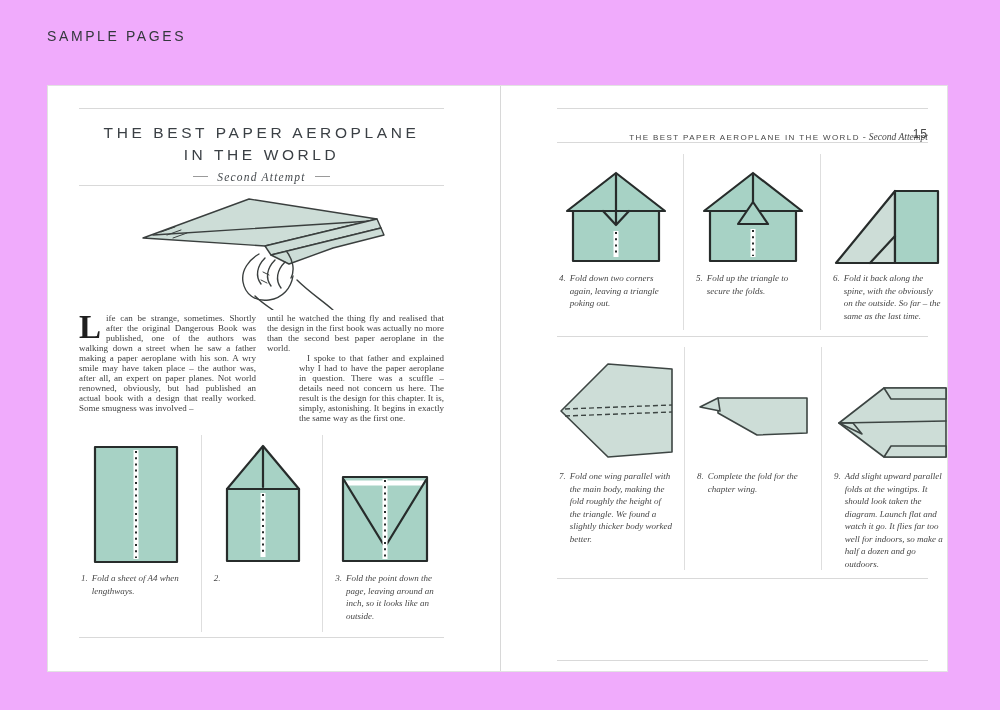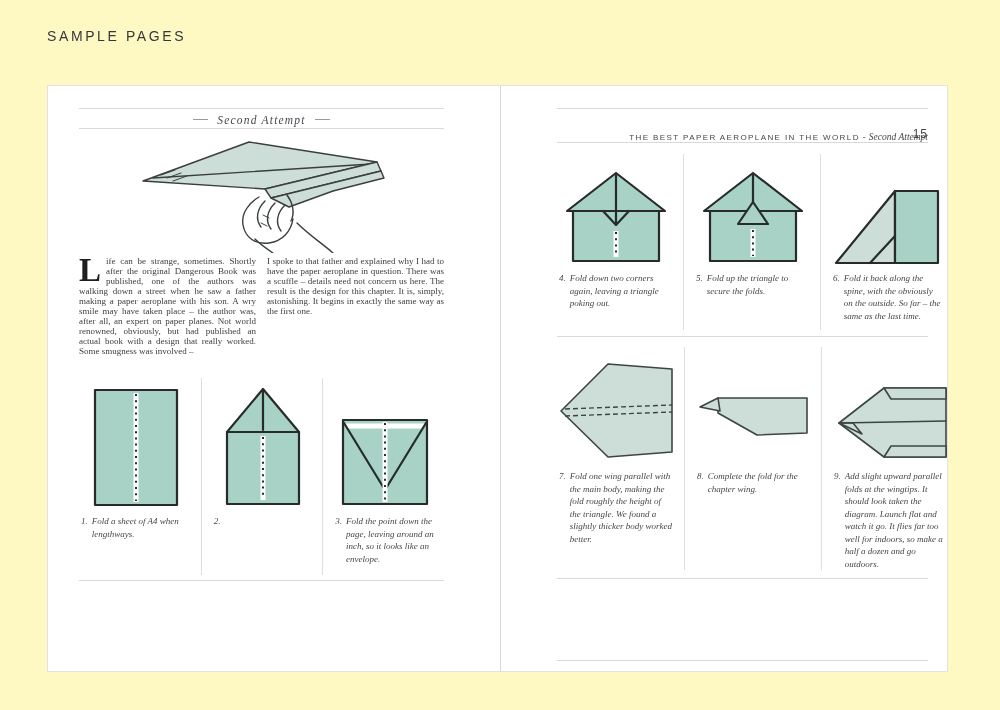--- a/index.html
+++ b/index.html
@@ -4,21 +4,21 @@
 <style>
   :root{
     --paper-teal:#a7d2c5;
     --paper-light:#cdddd7;
     --ink:#272c2b;
     --rule:#d9d9d9;
   }
   *{box-sizing:border-box;margin:0;padding:0}
   html,body{width:1000px;height:710px;background:#ffffff;overflow:hidden;
     font-family:"Liberation Serif",serif;}
-  .canvas{position:relative;width:1000px;height:710px;background:#fef9c3;}
+  .canvas{position:relative;width:1000px;height:710px;background:#f0abfc;}
 
   .sheet-label{position:absolute;left:47px;top:28px;
     font-family:"Liberation Sans",sans-serif;font-size:14px;font-weight:500;
     letter-spacing:2.6px;color:#33383c;}
 
   .spread{position:absolute;left:47px;top:85px;width:901px;height:587px;
     background:#fff;border:1px solid #e2e2e2;}
   .spine{position:absolute;left:452px;top:0;bottom:0;width:1px;background:#d8d8d8;}
 
   .page{position:absolute;top:0;height:100%;}
@@ -38,21 +38,21 @@
 
   .illustration{margin-top:2px;height:122px;display:flex;
     align-items:center;justify-content:center;}
 
   .body-cols{margin-top:3px;height:110px;display:flex;gap:11px;
     font-size:9px;line-height:10px;color:#3d3d3d;text-align:justify;}
   .body-cols .col{flex:1 1 0;}
   .dropcap{display:block;float:left;font-family:"Liberation Serif",serif;
     font-weight:700;font-size:33px;line-height:26px;color:#1f1f1f;
     margin:1px 5px 0 0;}
-  .body-cols p+p{text-indent:8px;}
+  .body-cols p+p{text-indent:8px;margin-left:32px;}
 
   
   .steps-grid{display:grid;grid-template-columns:1fr 1fr 1fr;}
   .step-cell{padding:0 10px 0 12px;}
   .step-cell:first-child{padding-left:2px;}
   .step-cell + .step-cell{border-left:1px solid #dedede;}
   .diagram{display:flex;align-items:flex-end;justify-content:center;}
   .caption{display:flex;gap:4px;font-style:italic;font-size:9px;
     line-height:12.5px;color:#474747;}
   .caption .num{flex:0 0 auto;}
@@ -99,20 +99,24 @@
 <div class="canvas">
 
   <div class="sheet-label">SAMPLE PAGES</div>
 
   <div class="spread">
     <div class="spine"></div>
 
     <div class="page page-left">
       <div class="rule"></div>
 
+      <div class="chapter-title">
+        <div>THE BEST PAPER AEROPLANE</div>
+        <div>IN THE WORLD</div>
+      </div>
       <div class="chapter-subtitle"><span class="dash"></span><span>Second Attempt</span><span class="dash"></span></div>
 
       <div class="rule"></div>
 
       <div class="illustration">
         <svg width="250" height="122" viewBox="0 0 250 122">
           <g stroke="#3a3f3e" stroke-width="1.4" stroke-linejoin="round" stroke-linecap="round" fill="none">
 
             <polygon points="6,50 112,11 240,31 128,58" fill="var(--paper-light,#cdddd7)"></polygon>
             <path d="M16,47 L234,33"></path>
@@ -130,20 +134,21 @@
             <path d="M126,84 L132,87 M124,92 L130,95" stroke-width="1"></path>
           </g>
         </svg>
       </div>
 
       <div class="body-cols">
         <div class="col">
           <span class="dropcap">L</span><span>ife can be strange, sometimes. Shortly after the original Dangerous Book was published, one of the authors was walking down a street when he saw a father making a paper aeroplane with his son. A wry smile may have taken place – the author was, after all, an expert on paper planes. Not world renowned, obviously, but had published an actual book with a design that really worked. Some smugness was involved –</span>
         </div>
         <div class="col">
+          <p>until he watched the thing fly and realised that the design in the first book was actually no more than the second best paper aeroplane in the world.</p>
           <p>I spoke to that father and explained why I had to have the paper aeroplane in question. There was a scuffle – details need not concern us here. The result is the design for this chapter. It is, simply, astonishing. It begins in exactly the same way as the first one.</p>
         </div>
       </div>
 
       <div class="steps-grid">
         <div class="step-cell">
           <div class="diagram">
             <svg width="88" height="120" viewBox="0 0 88 120">
               <rect x="3" y="2" width="82" height="115" class="fT sA"></rect>
               <line x1="44" y1="5" x2="44" y2="114" class="chan"></line>
@@ -175,21 +180,21 @@
               <rect x="3" y="4" width="84" height="84" class="fT sA"></rect>
               <line x1="6" y1="10" x2="84" y2="10" class="chan" stroke-width="4"></line>
               <line x1="4" y1="7" x2="45" y2="74" class="fN sA"></line>
               <line x1="86" y1="7" x2="45" y2="74" class="fN sA"></line>
               <line x1="45" y1="6" x2="45" y2="86" class="chan"></line>
               <line x1="45" y1="7" x2="45" y2="85" class="dots"></line>
             </svg>
           </div>
           <div class="caption">
             <span class="num">3.</span>
-            <span>Fold the point down the page, leaving around an inch, so it looks like an envelope.</span>
+            <span>Fold the point down the page, leaving around an inch, so it looks like an outside.</span>
           </div>
         </div>
       </div>
 
       <div class="rule rule-bottom"></div>
     </div>
 
     <div class="page page-right">
       <div class="rule"></div>
 

